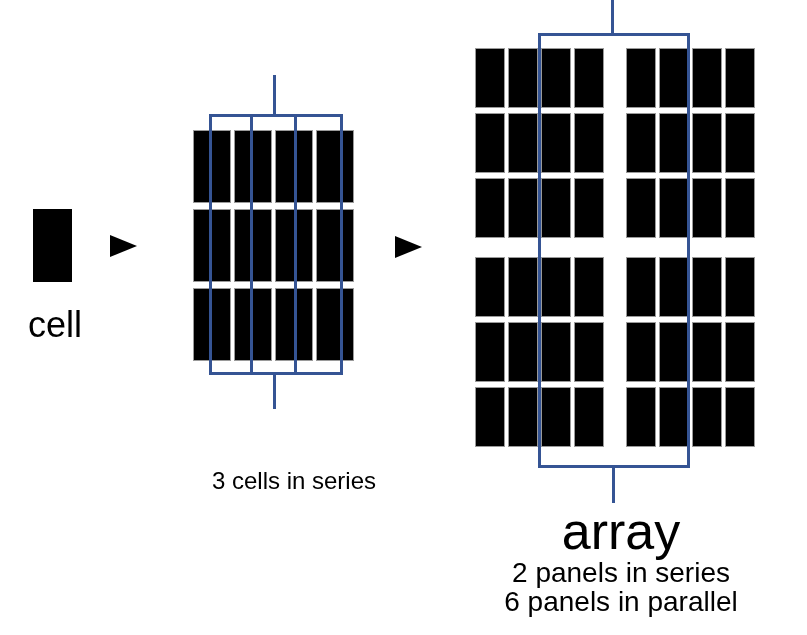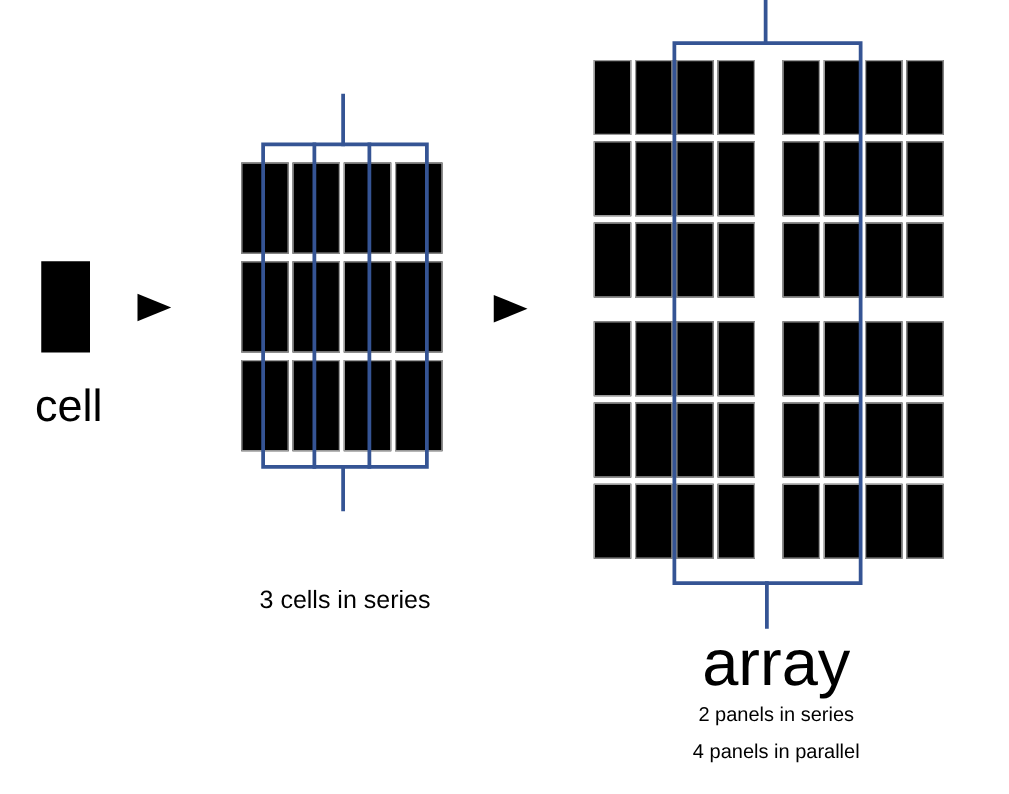--- a/index.html
+++ b/index.html
@@ -87,22 +87,22 @@
   }
   .cell-label  { left: 5px;   top: 305px; width: 100px; }
   .panel-label { left: 196px; top: 414px; width: 160px; font-size: 37px; }
   .array-label { left: 541px; top: 503px; width: 160px; font-size: 52px; }
 
   .caption {
     position: absolute;
     text-align: center;
     color: #000;
   }
-  .panel-caption { left: 176px; top: 467px; width: 200px; font-size: 20px; line-height: 27px; }
-  .array-caption { left: 496px; top: 558px; width: 250px; font-size: 16px; line-height: 29px; }
+  .panel-caption { left: 176px; top: 467px; width: 200px; font-size: 24px; line-height: 27px; text-align: right; }
+  .array-caption { left: 496px; top: 558px; width: 250px; font-size: 28px; line-height: 29px; }
 </style>
 </head>
 <body>
 
 <div class="canvas">
 
   <div class="abs single-cell"></div>
   <div class="main-label cell-label">cell</div>
 
   <div class="arrow-right arrow-1"></div>
@@ -187,16 +187,16 @@
       <div class="pv-cell"></div>
       <div class="pv-cell"></div>
       <div class="pv-cell"></div>
     </div>
   <div class="wire array-stub-top"></div>
   <div class="bracket array-bracket"></div>
   <div class="wire array-stub-bottom"></div>
   <div class="main-label array-label">array</div>
   <div class="caption array-caption">
     <div>2 panels in series</div>
-    <div>4 panels in parallel</div>
+    <div>6 panels in parallel</div>
   </div>
 
 </div>
 
 </body></html>

